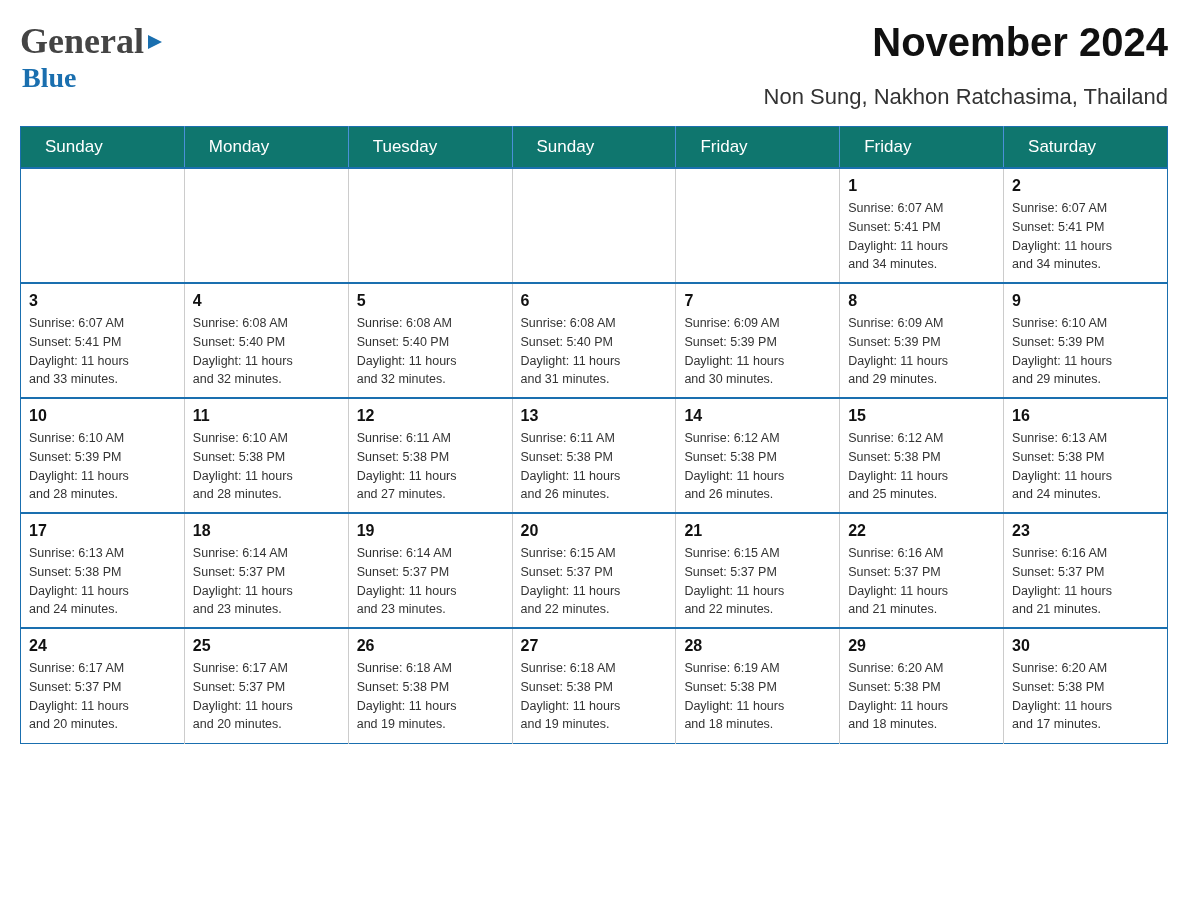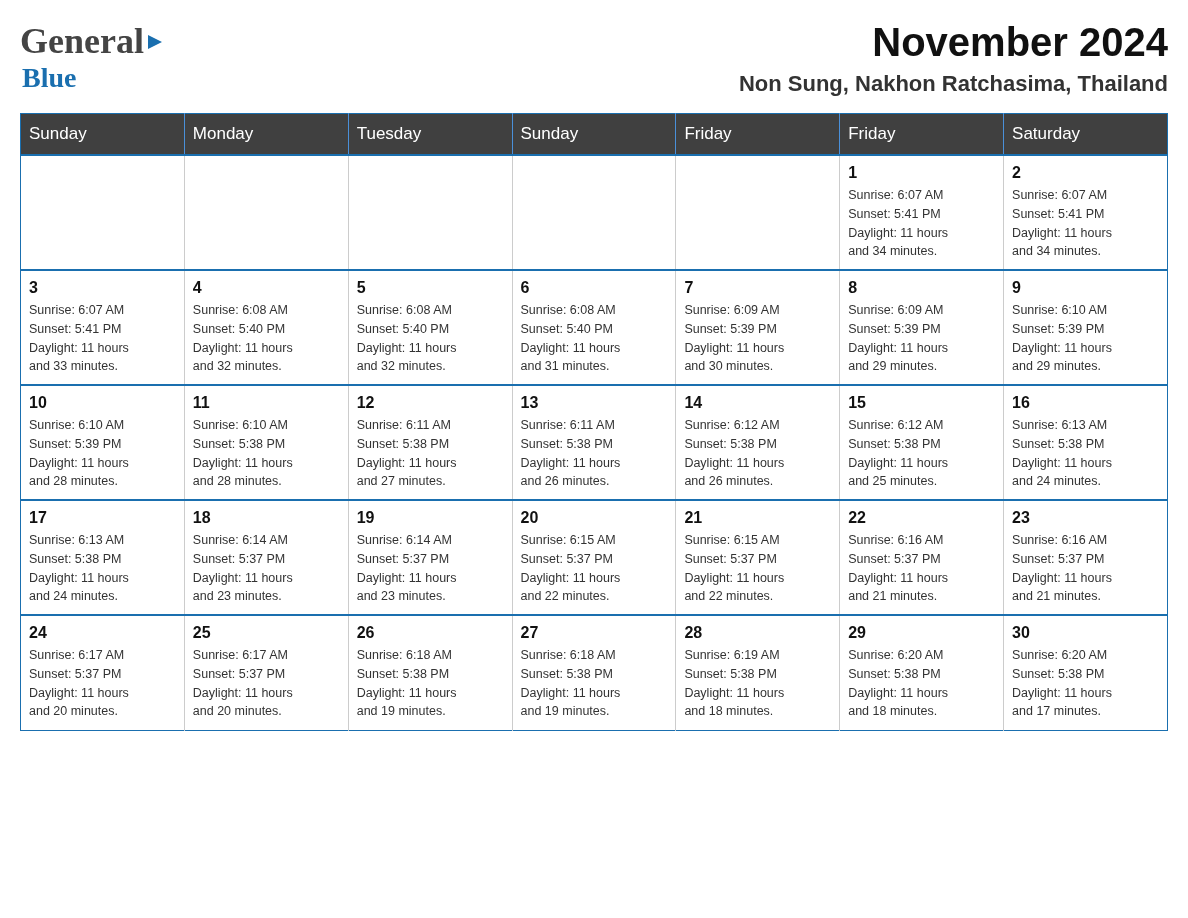--- a/index.html
+++ b/index.html
@@ -21,32 +21,31 @@
     }
     .month-title {
       font-size: 40px;
       font-weight: bold;
       color: #111;
       line-height: 1.1;
     }
     .location-title {
       font-size: 22px;
       color: #333;
-      margin-top: 7px;
-      font-weight: bold;
+      margin-top: 20px;
     }
     .calendar {
       width: 100%;
       border-collapse: collapse;
       border: 1px solid #1a6faf;
     }
     .calendar th {
-      background-color: #404040;
+      background-color: #0f766e;
       color: #fff;
-      padding: 10px 8px;
+      padding: 10px 24px;
       text-align: left;
       font-size: 17px;
       font-weight: normal;
       border-right: 1px solid #4a90d9;
     }
     .calendar th:last-child {
       border-right: none;
     }
     .calendar td {
       vertical-align: top;

